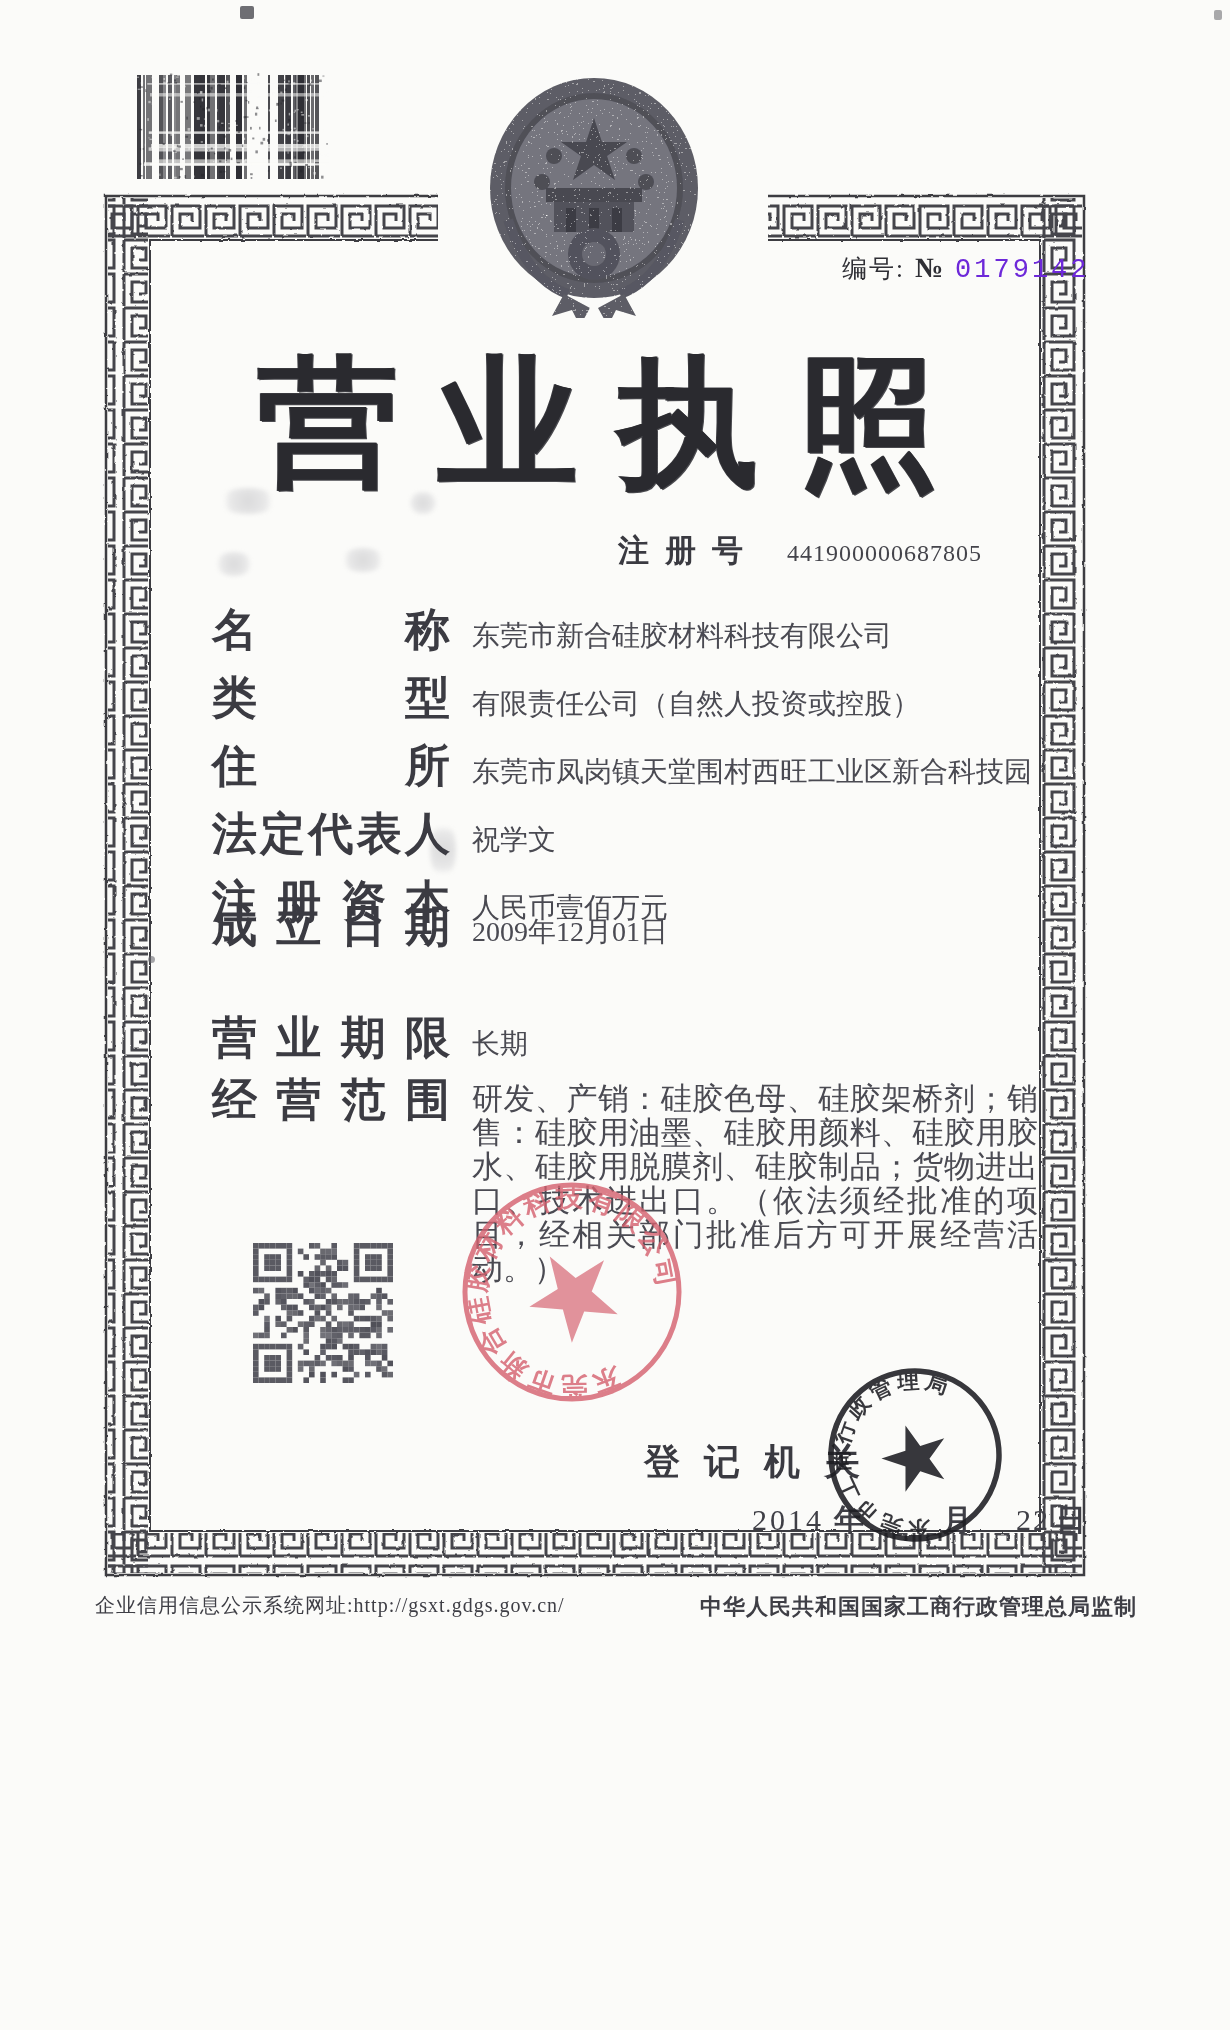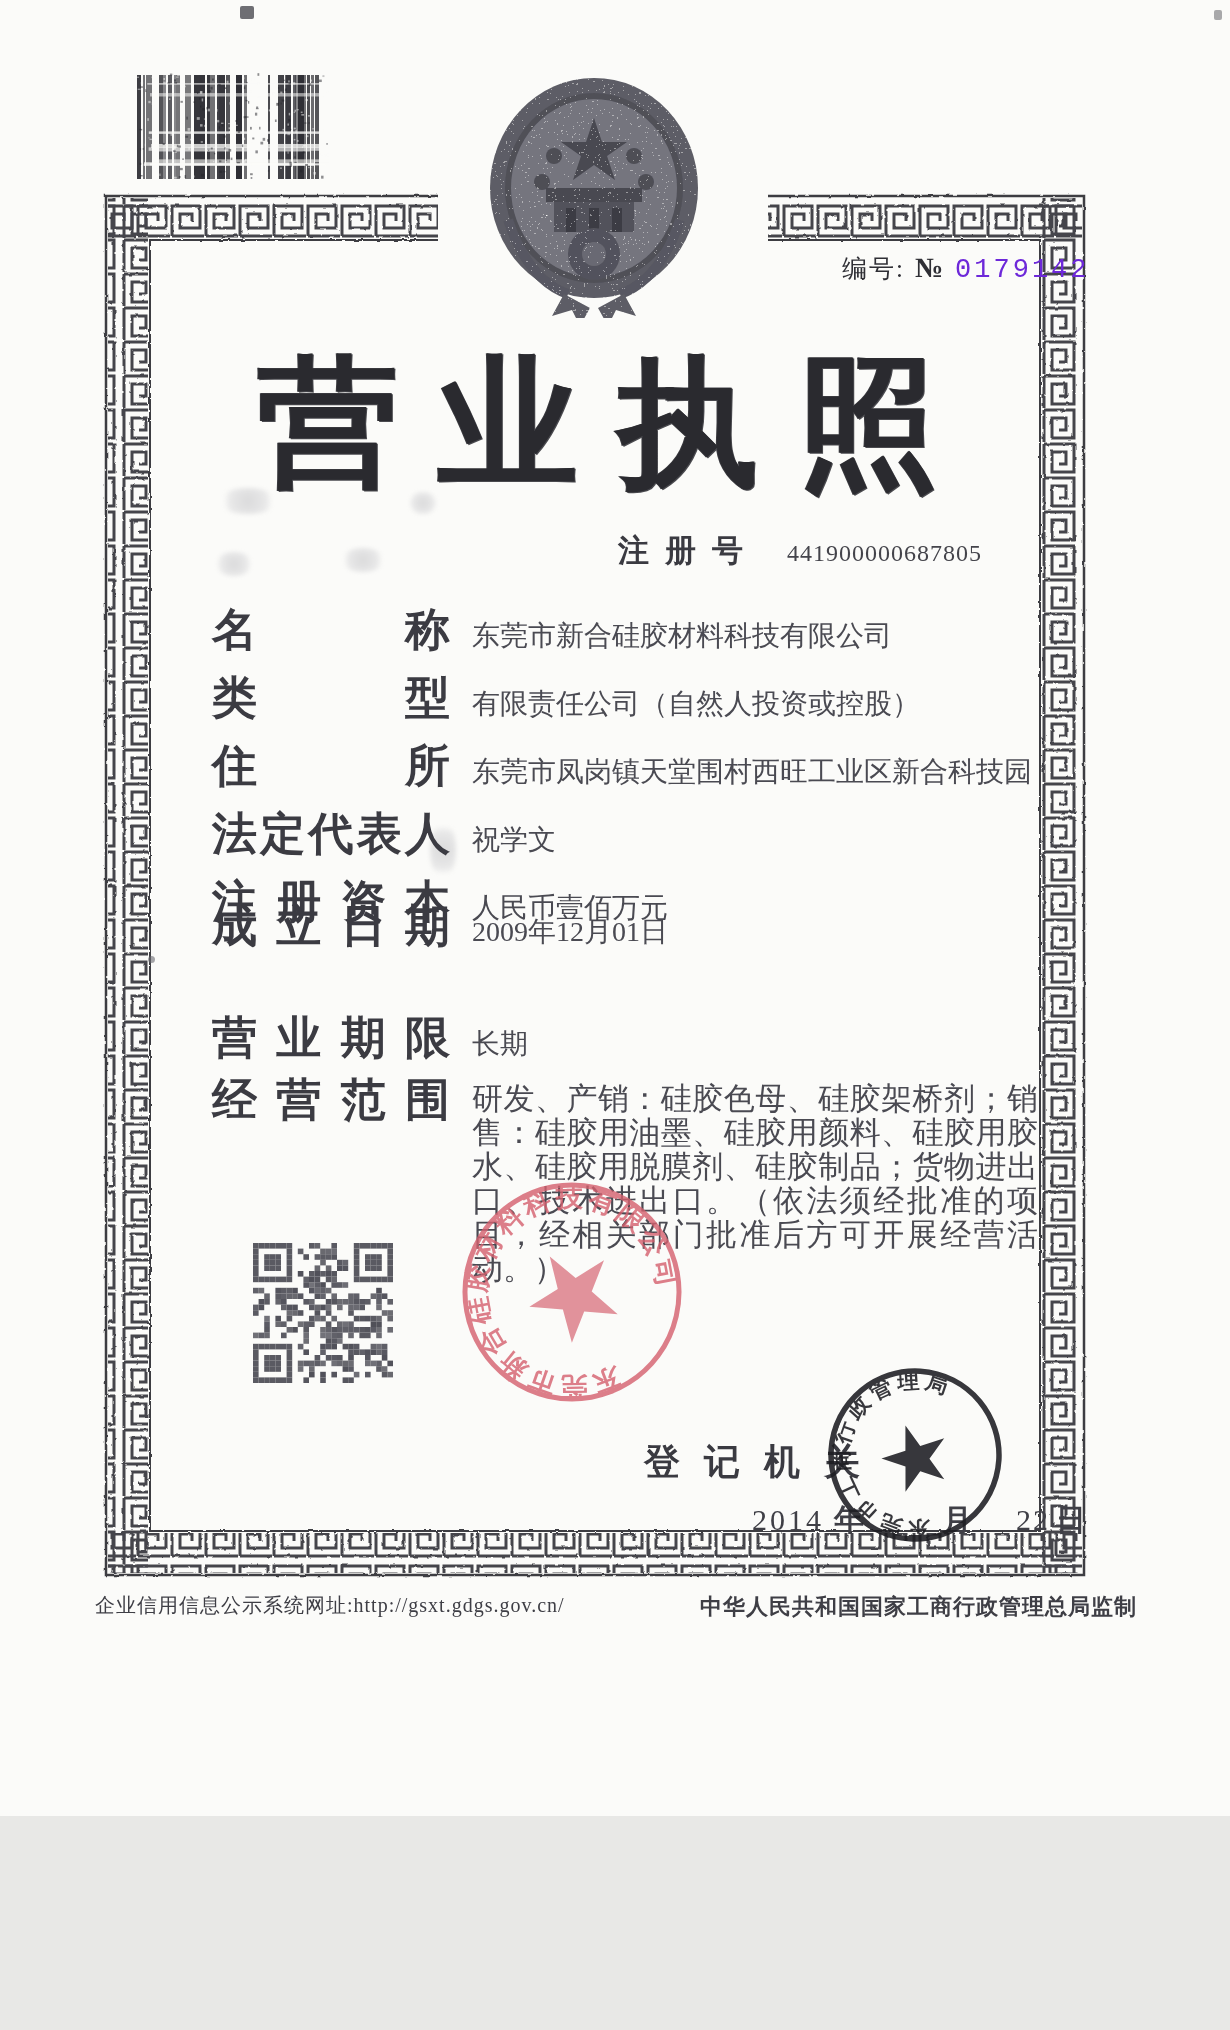--- a/index.html
+++ b/index.html
@@ -1,17 +1,17 @@
 <!DOCTYPE html>
 <html><head>
 <meta charset="utf-8">
 <style>
   html,body{margin:0;padding:0;background:#e8e8e6;}
   .page{
-    position:relative;width:1230px;height:1816px;margin:0 auto;
+    position:relative;width:1230px;height:2030px;margin:0 auto;
     background:#fbfbf9;overflow:hidden;
     font-family:"Liberation Serif","DejaVu Serif",serif;
     color:#3c3c42;
   }
   .abs{position:absolute;}
 
   
   .serial{top:252px;left:842px;font-size:25px;letter-spacing:2px;color:#2f2f35;display:flex;align-items:baseline;gap:10px;}
   .serial .sym{font-weight:700;font-size:28px;}
   .serial .num{font-family:"Liberation Mono","DejaVu Sans Mono",monospace;font-size:27px;letter-spacing:3px;color:#6d28d9;}

